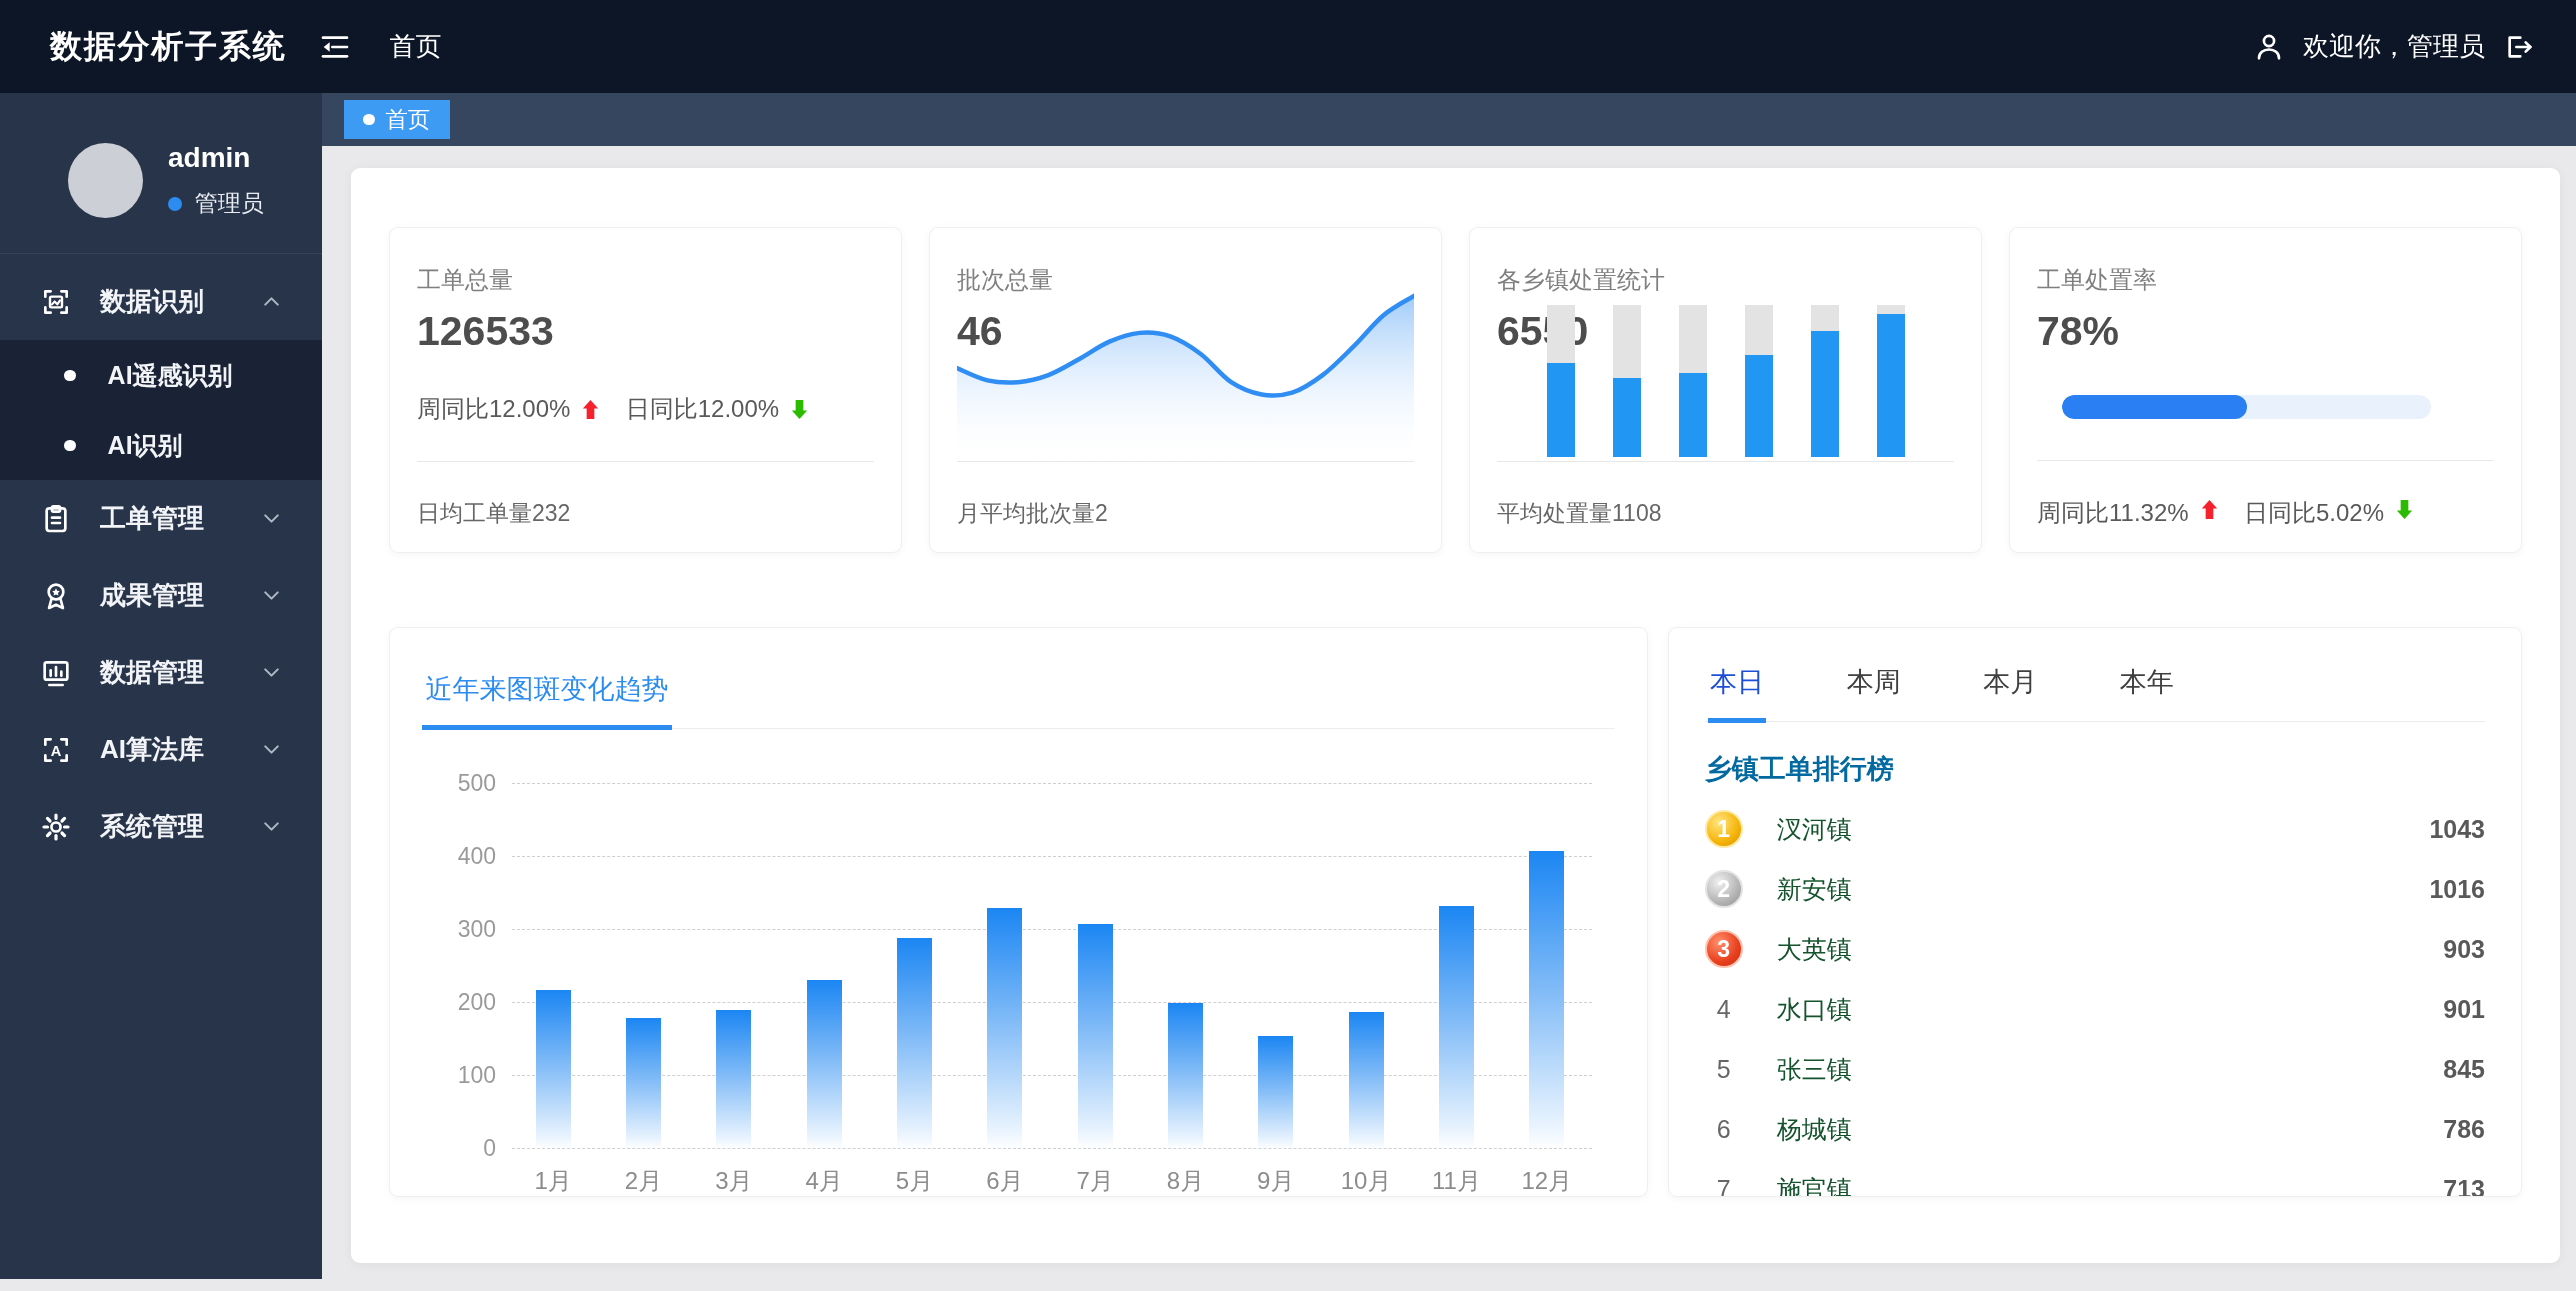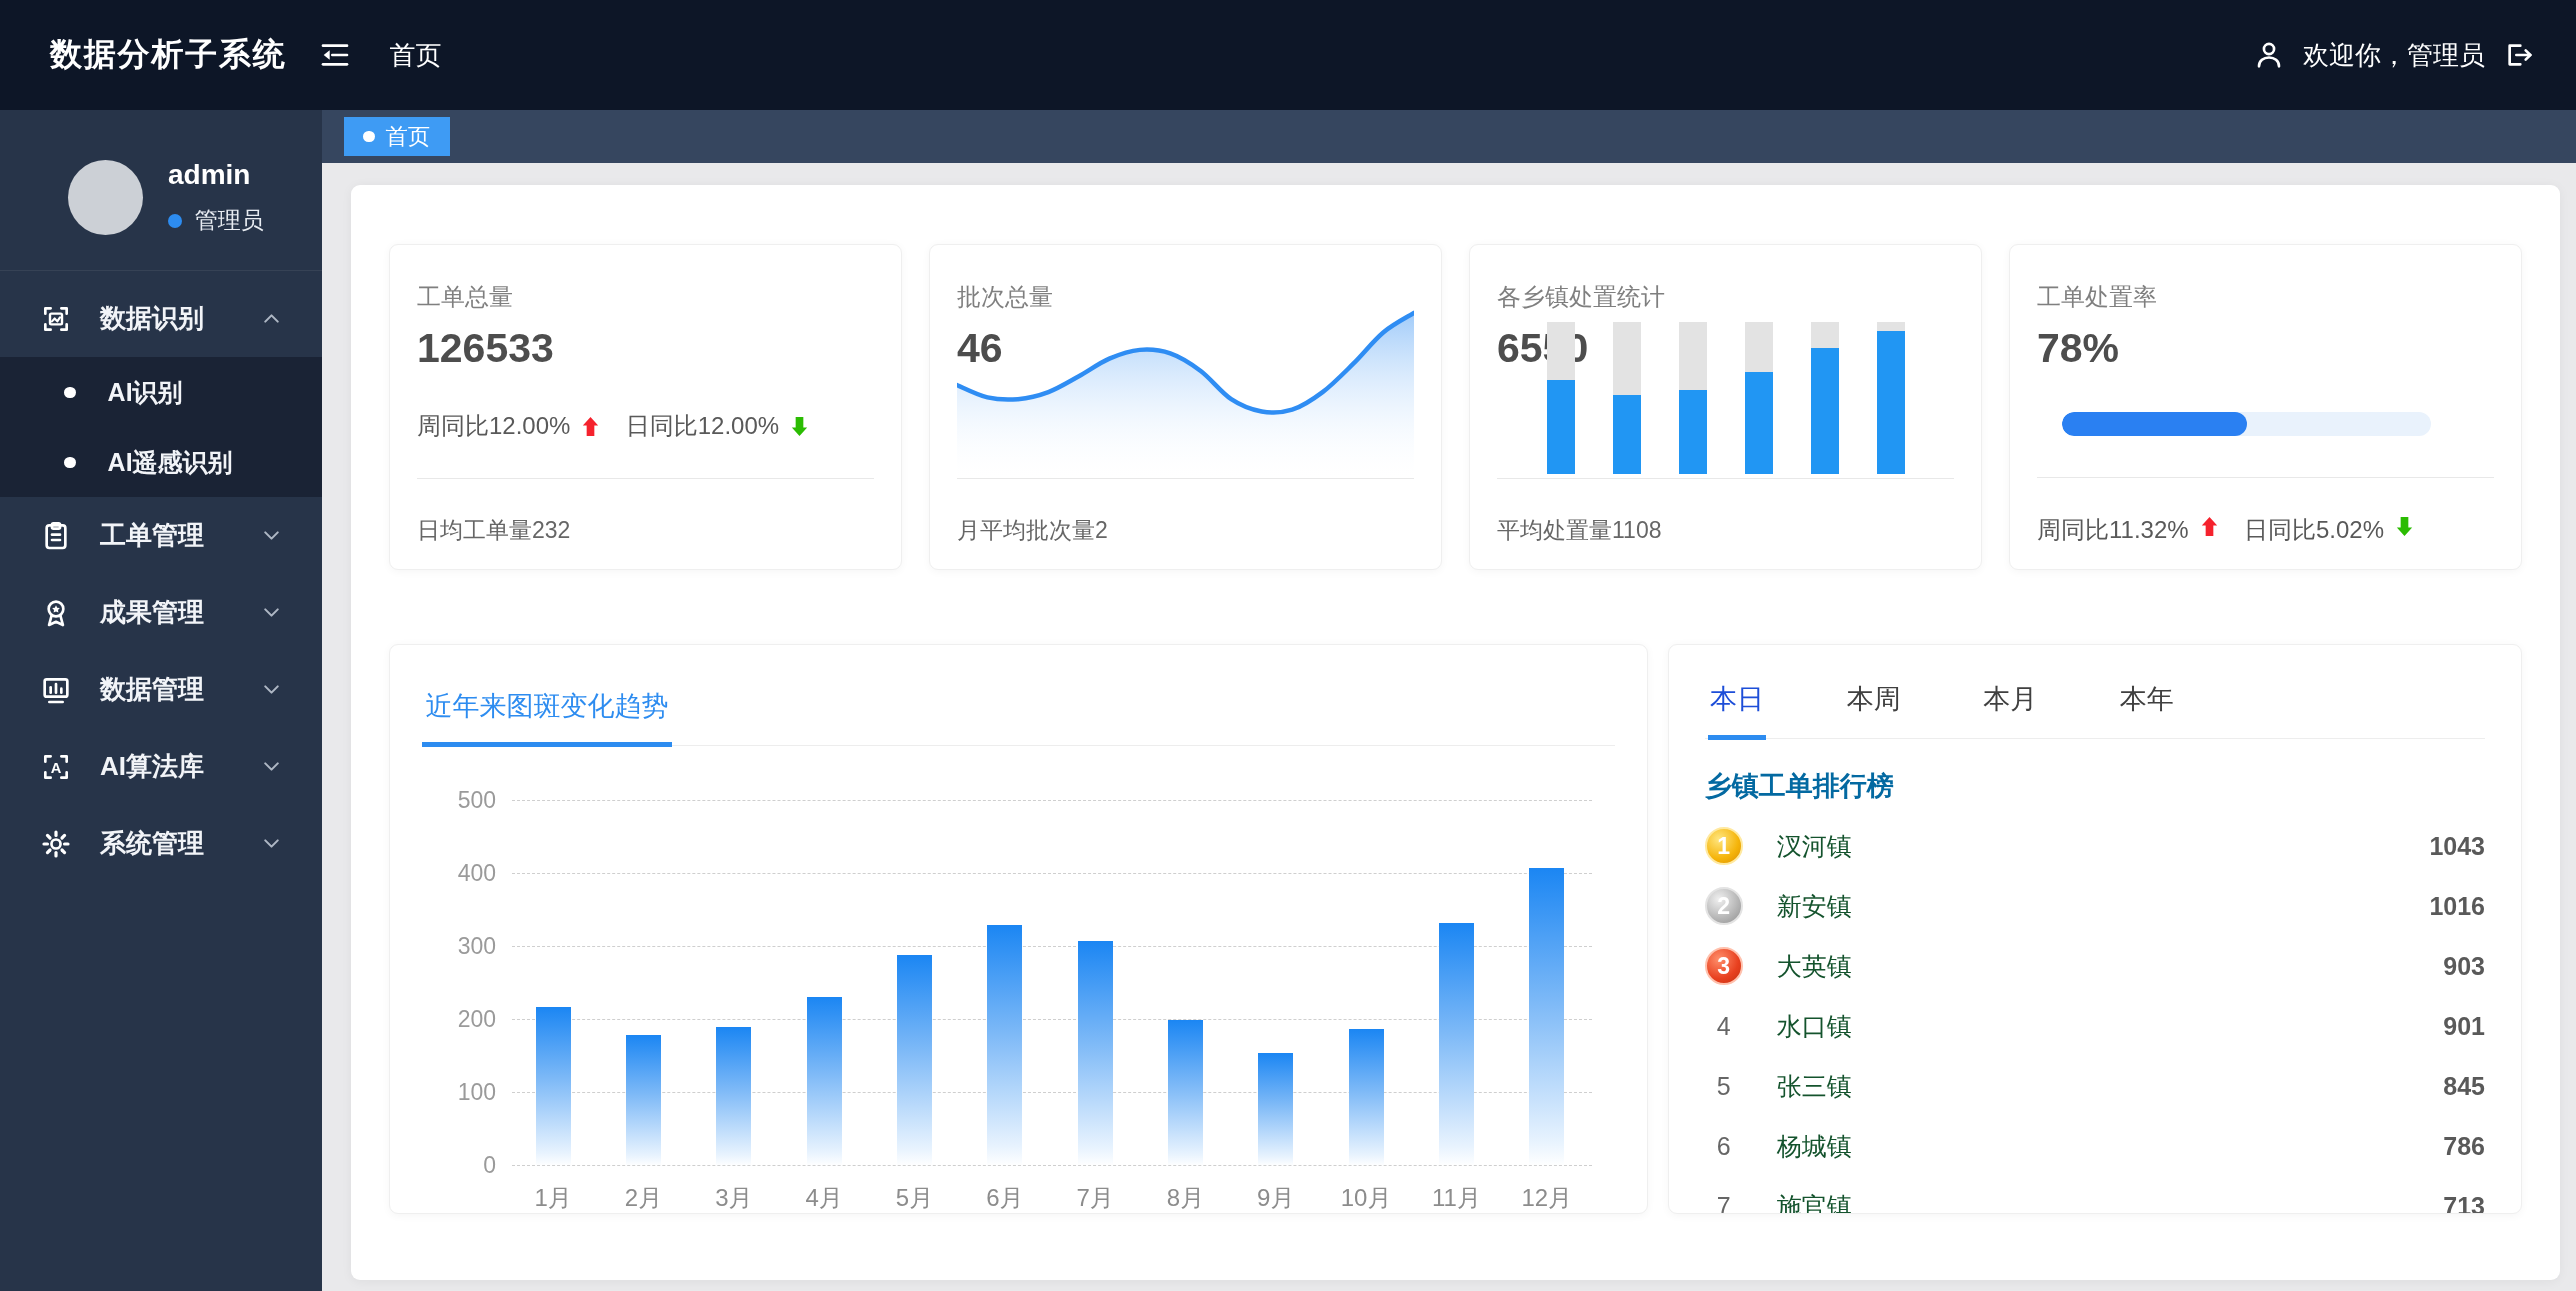--- a/index.html
+++ b/index.html
@@ -1,20 +1,20 @@
 <!DOCTYPE html>
 <html style="font-size:14.3px"><head>
 <meta charset="utf-8">
 <style>
   * { box-sizing: border-box; margin: 0; padding: 0; }
   html,body { width:2576px; height:1292px; overflow:hidden;
     font-family:"Liberation Sans","DejaVu Sans",sans-serif; background:#e9e9eb; }
 
   
-  .header { height:110px; background:#0d1627; display:flex; align-items:center; color:#fff; }
+  .header { height:93px; background:#0d1627; display:flex; align-items:center; color:#fff; }
   .logo { width:297px; padding-left:50px; font-size:32px; font-weight:bold; letter-spacing:1.8px; white-space:nowrap; }
   .hamburger { margin-left:21.5px; display:flex; align-items:center; cursor:pointer; }
   .nav-home { font-size:26px; margin-left:39px; cursor:pointer; }
   .header-right { margin-left:auto; display:flex; align-items:center; gap:18px; padding-right:41px; font-size:26px; }
   .icon-btn { display:flex; align-items:center; }
 
   
   .app { display:flex; height:1186px; }
 
   
@@ -160,25 +160,25 @@
         <span>数据识别</span>
         <span class="chevron">
           <svg class="ui dim" width="25" height="25" viewBox="0 0 24 24">
               <polyline points="6,15 12,9 18,15"></polyline>
             </svg>
         </span>
       </div>
       <div class="submenu">
         <div class="submenu-item">
           <span class="bullet"></span>
-          <span>AI识别</span>
+          <span>AI遥感识别</span>
         </div>
         <div class="submenu-item">
           <span class="bullet"></span>
-          <span>AI遥感识别</span>
+          <span>AI识别</span>
         </div>
       </div>
 
       <div class="menu-item">
         <span class="menu-icon">
           <svg class="ui" width="32" height="32" viewBox="0 0 24 24">
             <rect x="5" y="4" width="14" height="17" rx="2"></rect>
               <rect x="9" y="2.5" width="6" height="4" rx="1"></rect>
             <line x1="9" y1="11" x2="15" y2="11"></line>
               <line x1="9" y1="15" x2="15" y2="15"></line>

